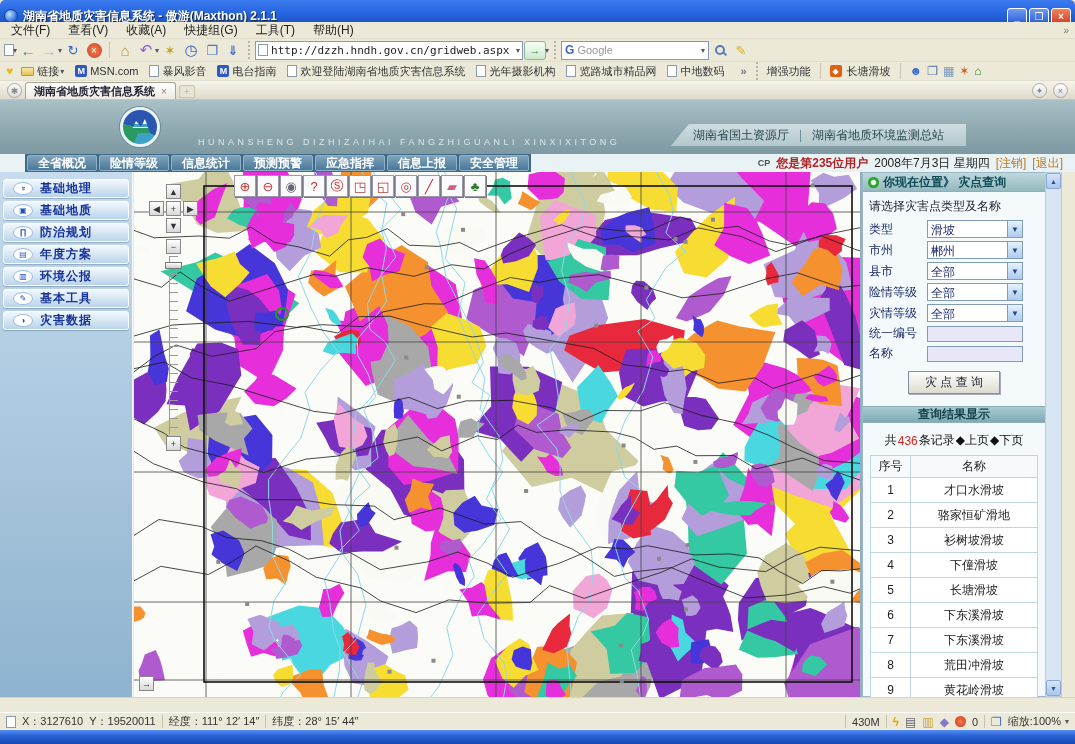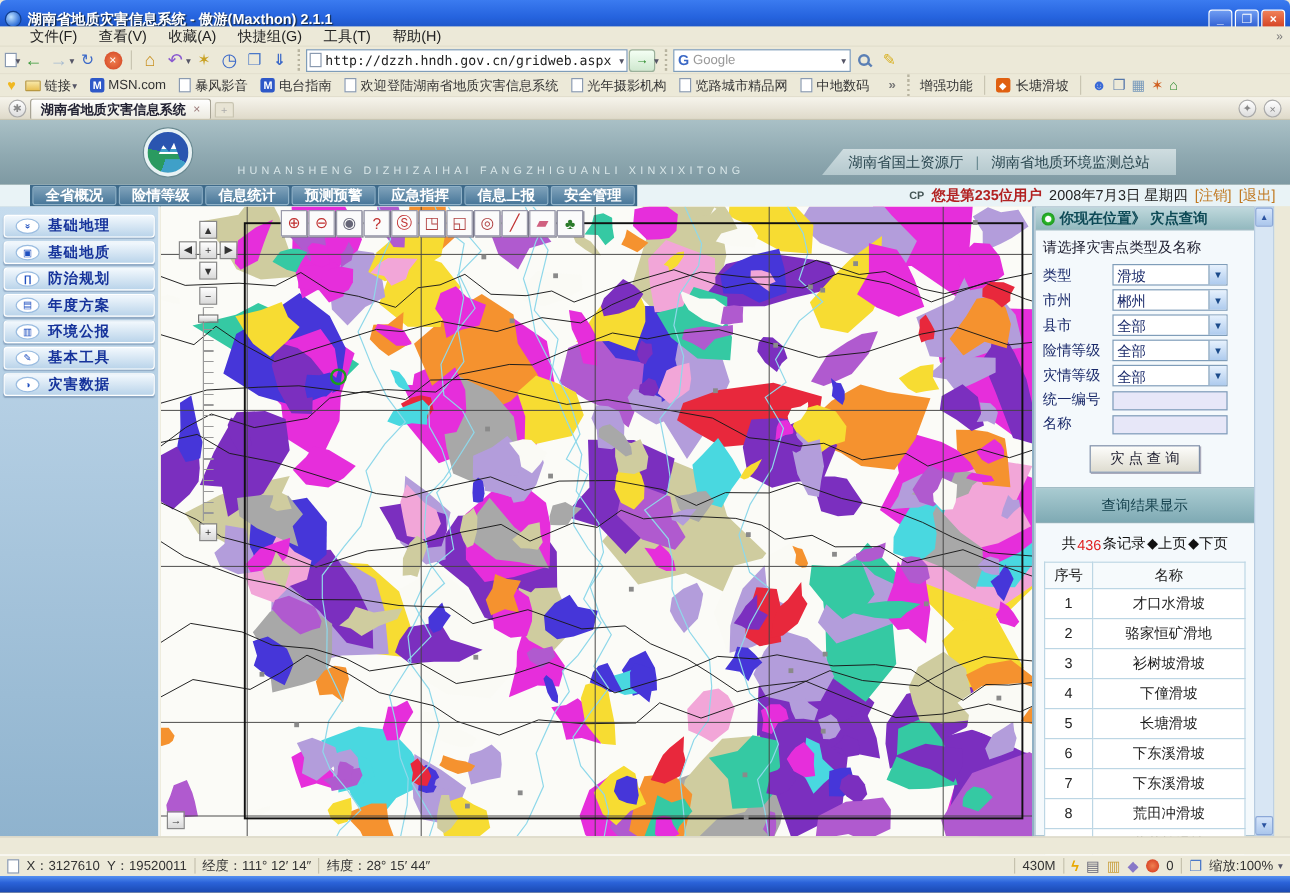--- a/index.html
+++ b/index.html
@@ -15,21 +15,21 @@
   .appicon{width:14px;height:14px;border-radius:50%;background:radial-gradient(circle at 35% 35%,#BFE2FF,#2F6FD8 70%);
     border:1px solid #123E8C;margin-right:5px;}
   .wtitle{color:#fff;font-size:12px;font-weight:bold;text-shadow:1px 1px 1px #123;flex:1;white-space:nowrap;overflow:hidden;}
   .wbtn{width:20px;height:17px;margin-left:2px;border-radius:3px;border:1px solid #fff;
     display:flex;align-items:center;justify-content:center;color:#fff;font-size:10px;font-weight:bold;
     background:linear-gradient(180deg,#6F9CF2,#2A5AD0);}
   .wbtn.close{background:linear-gradient(180deg,#F0825A,#D23C1E);}
 
   
   .menubar{left:0;top:22px;width:1075px;height:17px;display:flex;align-items:center;
-    background:#ECE9D8;border-bottom:1px solid #E0DCCB;padding-left:16px;font-size:12px;color:#222;}
+    background:#ECE9D8;border-bottom:1px solid #E0DCCB;padding-left:2px;font-size:12px;color:#222;}
   .menuitem{padding:1px 9px;}
   .chevR{margin-left:auto;margin-right:6px;color:#777;font-size:10px;}
 
   .toolbar{left:0;top:39px;width:1075px;height:23px;display:flex;align-items:center;
     background:#ECE9D8;padding:0 4px;gap:1px;border-bottom:1px solid #E2DECD;}
   .ib{display:inline-flex;align-items:center;justify-content:center;width:20px;height:20px;
     border-radius:3px;font-size:13px;}
   .caret{font-size:8px;color:#556;margin-left:-2px;}
   .tsep{width:1px;height:16px;background:#C9C5B2;margin:0 4px;}
   .dotsep{width:4px;height:18px;margin:0 3px;
@@ -75,21 +75,21 @@
     background:linear-gradient(180deg,#A9C0C6 0%,#8FA9B1 55%,#7E99A2 100%);overflow:hidden;}
   .logo{position:absolute;left:120px;top:7px;width:40px;height:40px;border-radius:50%;
     background:conic-gradient(#2A55B0 0 120deg,#3FA0C8 120deg 200deg,#2A9A60 200deg 280deg,#2A55B0 280deg 360deg);
     border:3px solid #E8F2F4;box-shadow:0 0 0 1px #6A8A92;}
   .logo::after{content:'';position:absolute;left:7px;top:9px;width:20px;height:14px;
     background:linear-gradient(180deg,#FFFFFF 0 35%,#3FA0C8 35% 55%,#FFF 55% 65%,#2A9A60 65%);
     clip-path:polygon(0 100%,30% 15%,55% 55%,75% 0,100% 100%);}
   .htitle{position:absolute;left:178px;top:8px;font-size:24px;font-weight:bold;letter-spacing:3px;
     color:#DDF0F2;text-shadow:1px 2px 2px #3A5A62;}
   .hsub{position:absolute;left:198px;top:37px;font-size:9px;letter-spacing:3.5px;color:#E7F3F4;opacity:.85;}
-  .hlinks{position:absolute;right:95px;top:24px;height:22px;display:flex;align-items:center;gap:10px;
+  .hlinks{position:absolute;right:109px;top:24px;height:22px;display:flex;align-items:center;gap:10px;
     background:linear-gradient(#CFDDE0,#B4C8CD);padding:0 22px;font-size:12px;color:#28454E;
     clip-path:polygon(18px 0,100% 0,100% 100%,0 100%);}
   .hlinks .div{color:#6A8A92;}
 
   
   .navbar{left:0;top:154px;width:1075px;height:18px;background:#E9F3F6;display:flex;align-items:center;padding-left:25px;}
   .navtabs{display:flex;height:18px;align-items:center;background:#3E6A8A;padding:0 2px;gap:2px;}
   .navtab{height:16px;padding:0 10px;display:flex;align-items:center;justify-content:center;
     background:linear-gradient(180deg,#7FA2BA,#49789A);border:1px solid #90B2C8;border-radius:2px;
     color:#fff;font-size:12px;font-weight:bold;white-space:nowrap;}
@@ -136,22 +136,22 @@
   .frow{display:flex;align-items:center;margin:3px 6px 0 6px;}
   .flabel{width:58px;color:#1A2A6A;flex:none;}
   .sel{display:flex;width:96px;height:18px;border:1px solid #7F9DB9;background:#fff;}
   .sel .v{flex:1;padding:1px 3px;overflow:hidden;white-space:nowrap;}
   .sel .db{width:15px;border-left:1px solid #7F9DB9;background:linear-gradient(#E6F1FD,#AECBEE);
     color:#1A4A8A;font-size:8px;display:flex;align-items:center;justify-content:center;}
   .tin{width:96px;height:16px;border:1px solid #7F9DB9;background:#E7E7F8;}
   .qbtnrow{display:flex;justify-content:center;margin-top:9px;}
   .xpbtn{border:1px solid #8090A8;background:linear-gradient(#FDFDFB,#DEDCD0);padding:2px 16px;font-size:12px;color:#223;
     box-shadow:1px 1px 0 #AAB;}
-  .resheader{height:30px;margin-top:12px;display:flex;align-items:center;justify-content:center;
-    background:linear-gradient(#A9CBD1,#7FAAB4);color:#15414D;font-weight:normal;border:1px solid #8FAFB8;border-left:none;border-right:none;}
+  .resheader{height:17px;margin-top:12px;display:flex;align-items:center;justify-content:center;
+    background:linear-gradient(#A9CBD1,#7FAAB4);color:#15414D;font-weight:bold;border:1px solid #8FAFB8;border-left:none;border-right:none;}
   .summary{display:flex;justify-content:center;align-items:center;gap:1px;margin:9px 0 6px 0;color:#111;}
   .summary .cnt{color:#E02020;}
   .restable{width:168px;margin:0 auto;border-collapse:collapse;background:#fff;}
   .restable th,.restable td{border:1px solid #BCD6E4;text-align:center;font-weight:normal;color:#222;}
   .restable th{height:22px;background:#F6FAFC;}
   .restable td{height:25px;}
   .restable .col-idx{width:40px;}
 
   
   .panelscroll{left:1045px;top:172px;width:17px;height:525px;background:#D8E6F4;border:1px solid #B8CCE0;}

